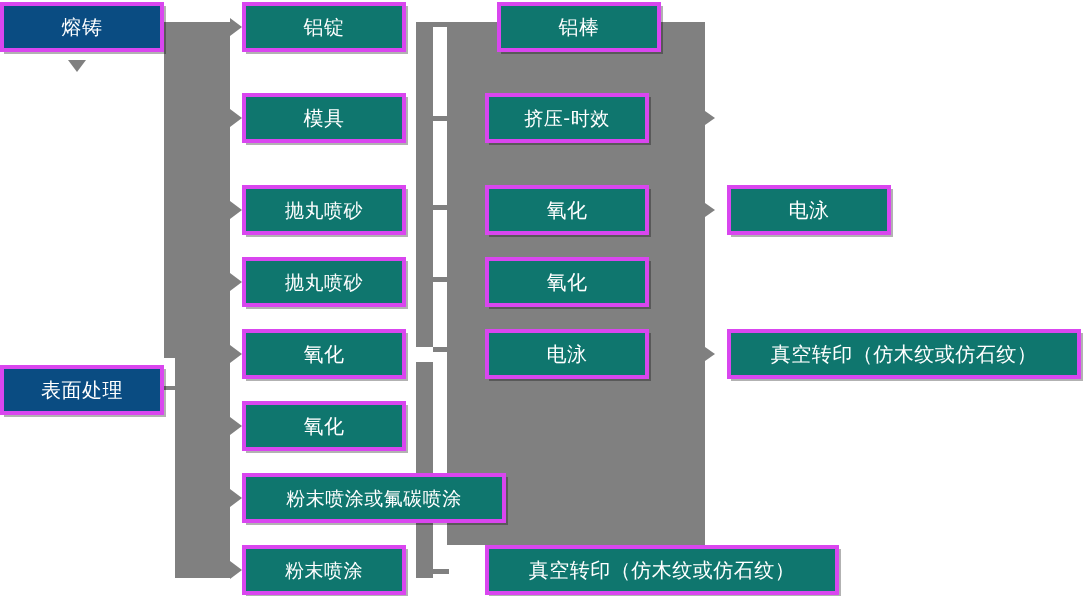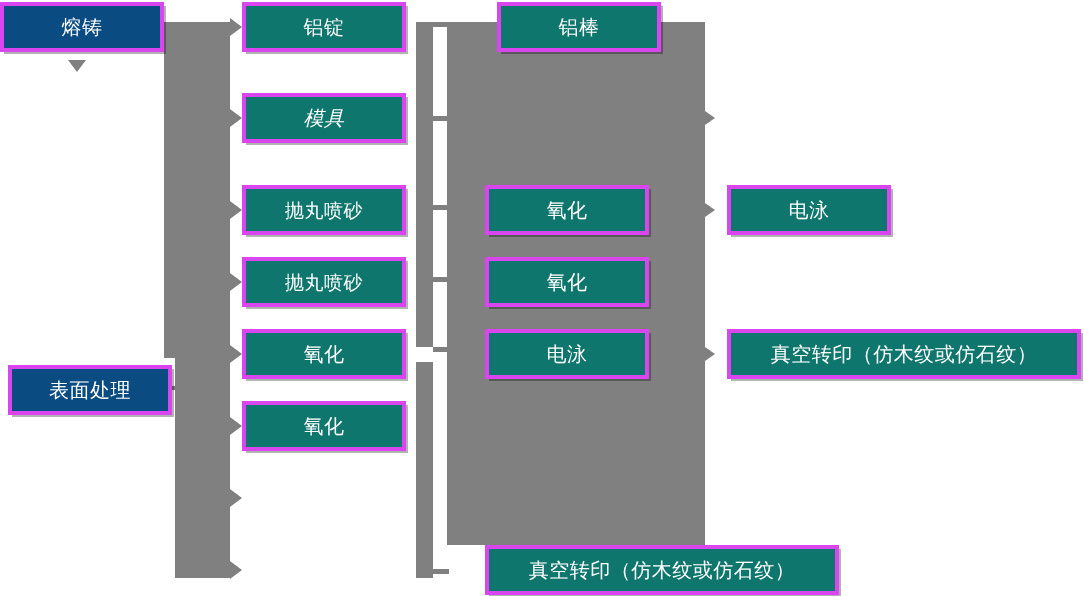--- a/index.html
+++ b/index.html
@@ -78,45 +78,54 @@
 
   <div class="gray" style="left:447px;top:22px;width:258px;height:523px;"></div>
 
   <div class="arrow-sm" style="left:705px;top:111px;"></div>
   <div class="arrow-sm" style="left:705px;top:203px;"></div>
   <div class="arrow-sm" style="left:705px;top:347px;"></div>
 
   <div class="box dark t20" style="left:0px;top:2px;width:164px;height:50px;">
     <span>熔铸</span>
   </div>
-  <div class="box dark t20" style="left:0px;top:365px;width:164px;height:50px;margin-left:8px;">
+  <div class="box dark t20" style="left:0px;top:365px;width:164px;height:50px;">
     <span>表面处理</span>
   </div>
 
   <div class="box mid t20" style="left:242px;top:2px;width:164px;height:50px;">
     <span>铝锭</span>
   </div>
-  <div class="box mid t20" style="left:242px;top:93px;width:164px;height:50px;font-style:italic;">
+  <div class="box mid t20" style="left:242px;top:93px;width:164px;height:50px;">
     <span>模具</span>
   </div>
   <div class="box mid t19" style="left:242px;top:185px;width:164px;height:50px;">
     <span>抛丸喷砂</span>
   </div>
   <div class="box mid t19" style="left:242px;top:257px;width:164px;height:50px;">
     <span>抛丸喷砂</span>
   </div>
   <div class="box mid t20" style="left:242px;top:329px;width:164px;height:50px;">
     <span>氧化</span>
   </div>
   <div class="box mid t20" style="left:242px;top:401px;width:164px;height:50px;">
     <span>氧化</span>
   </div>
+  <div class="box mid t19" style="left:242px;top:473px;width:264px;height:50px;">
+    <span>粉末喷涂或氟碳喷涂</span>
+  </div>
+  <div class="box mid t19" style="left:242px;top:545px;width:164px;height:50px;">
+    <span>粉末喷涂</span>
+  </div>
 
   <div class="box mid t20" style="left:485px;top:2px;width:164px;height:50px;margin-left:12px;">
     <span>铝棒</span>
+  </div>
+  <div class="box mid t19" style="left:485px;top:93px;width:164px;height:50px;">
+    <span>挤压-时效</span>
   </div>
   <div class="box mid t20" style="left:485px;top:185px;width:164px;height:50px;">
     <span>氧化</span>
   </div>
   <div class="box mid t20" style="left:485px;top:257px;width:164px;height:50px;">
     <span>氧化</span>
   </div>
   <div class="box mid t20" style="left:485px;top:329px;width:164px;height:50px;">
     <span>电泳</span>
   </div>

